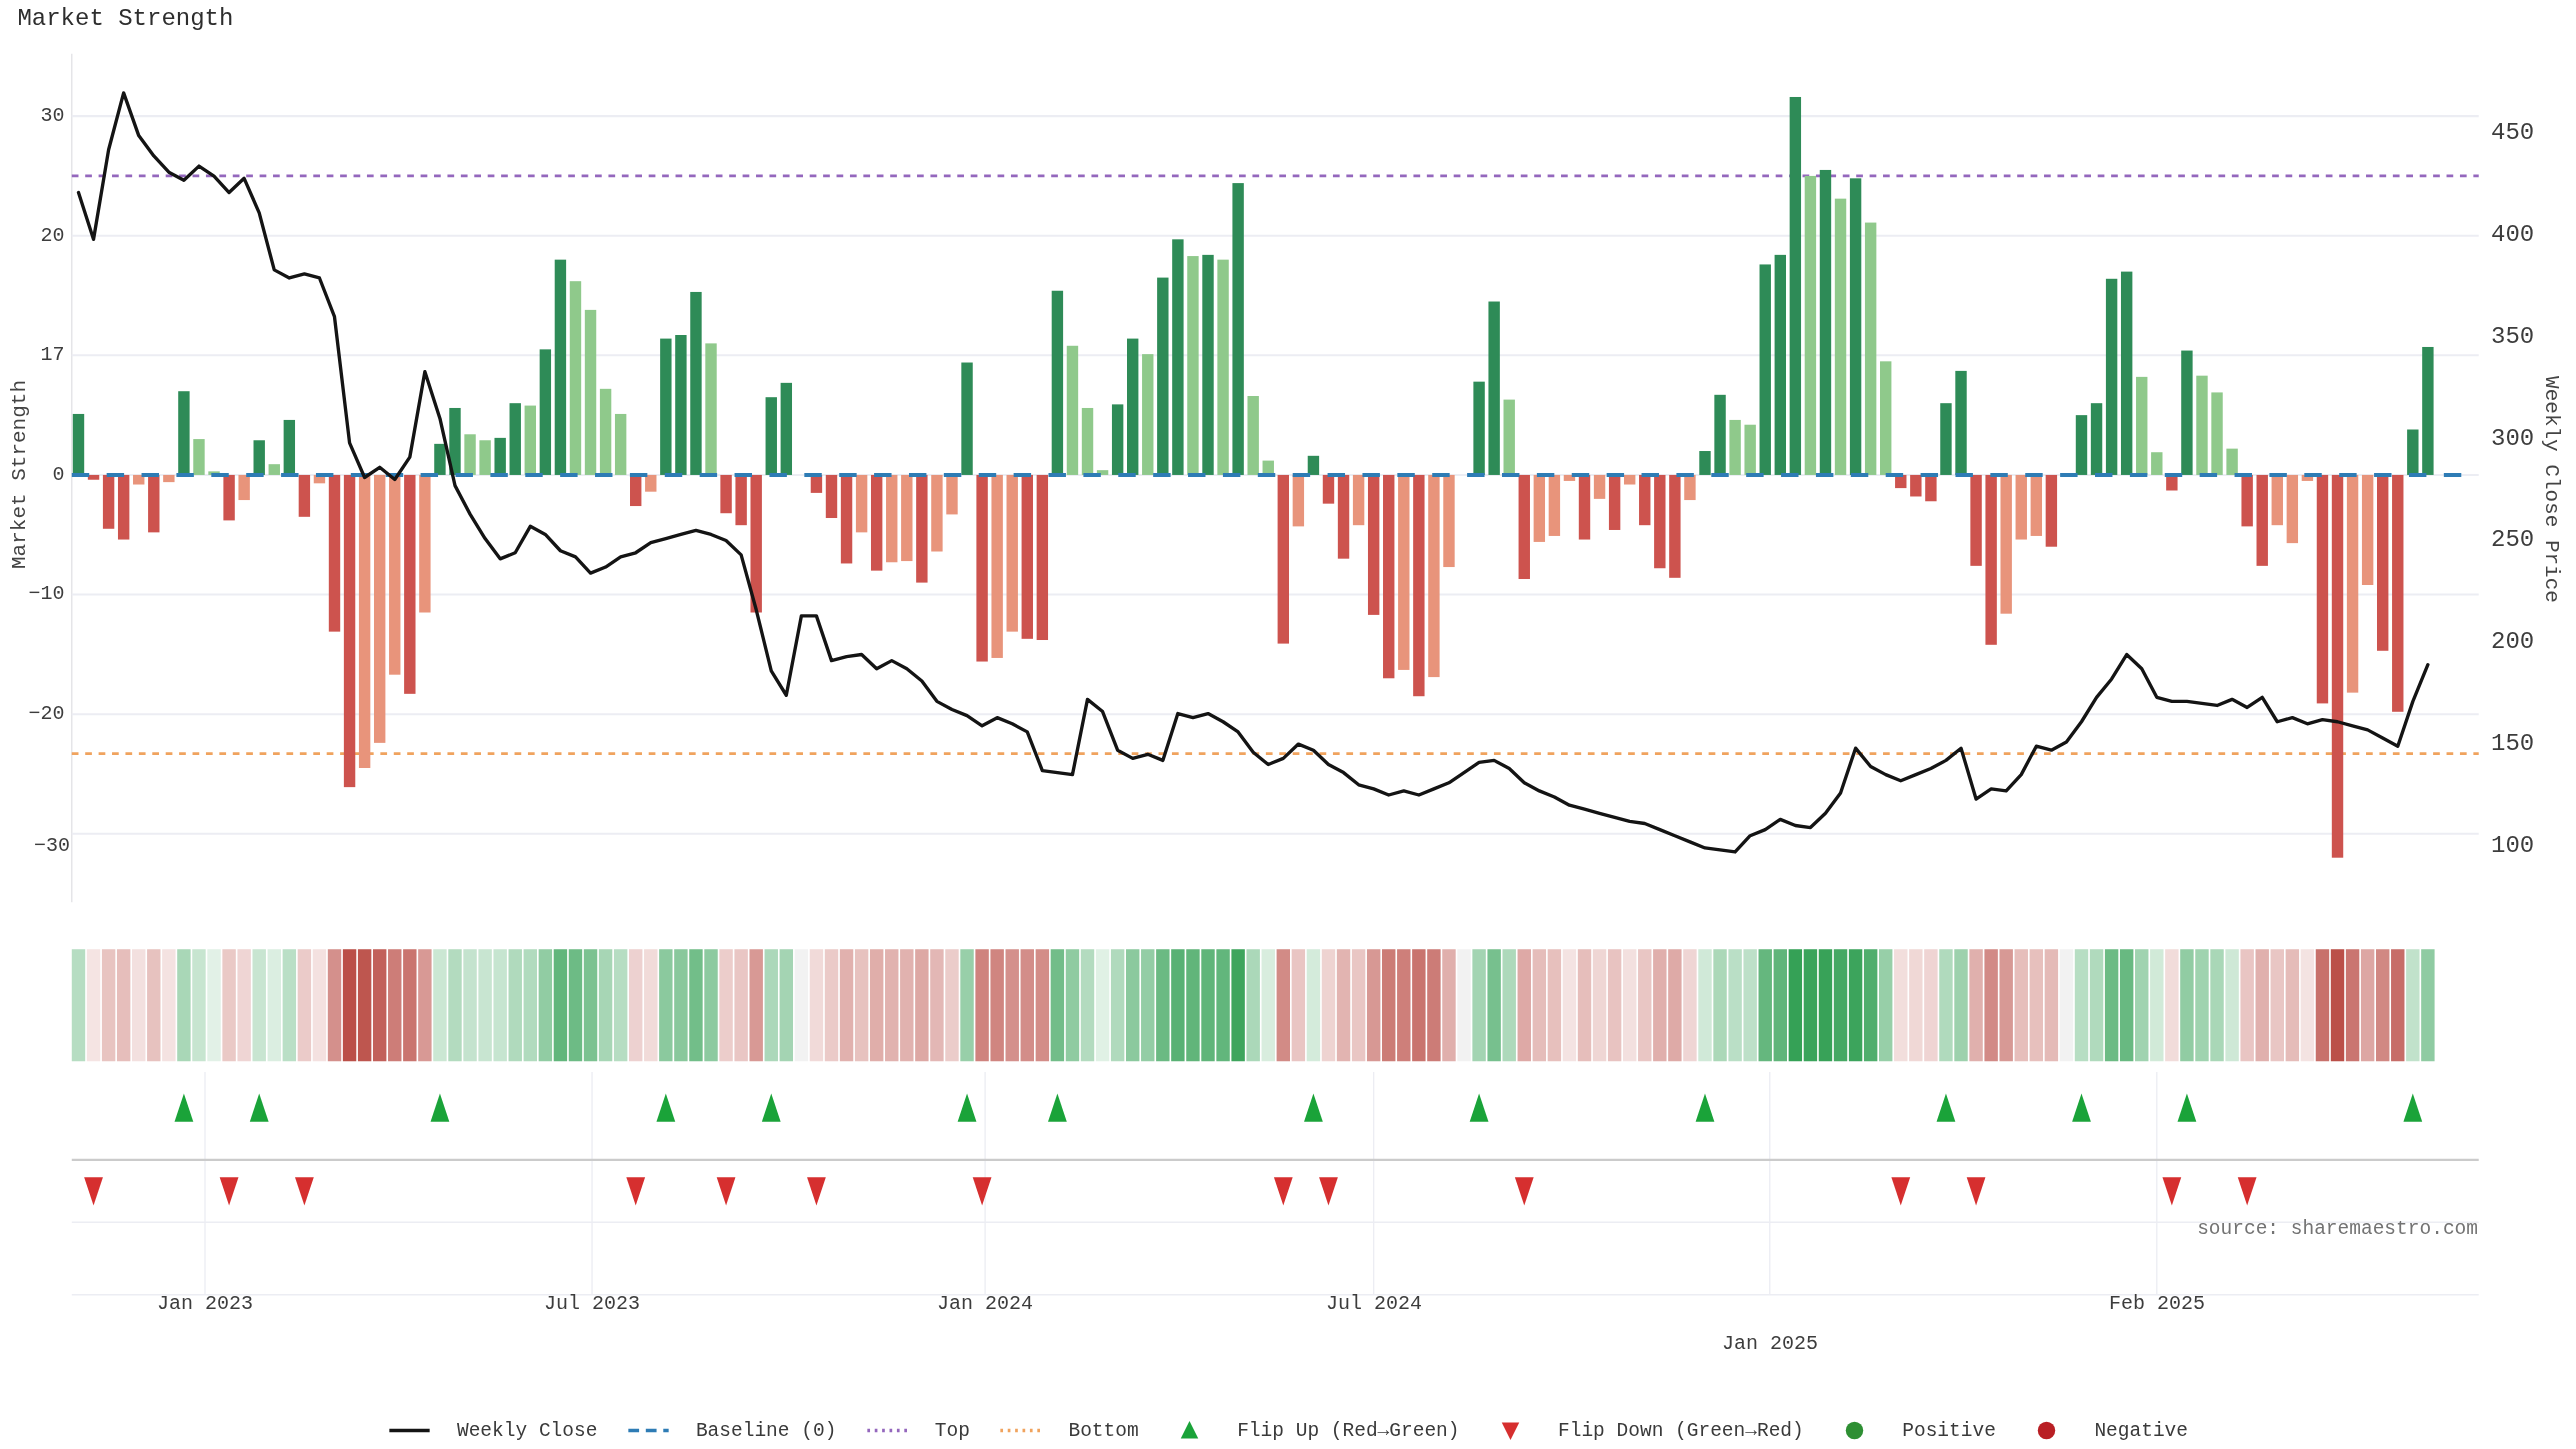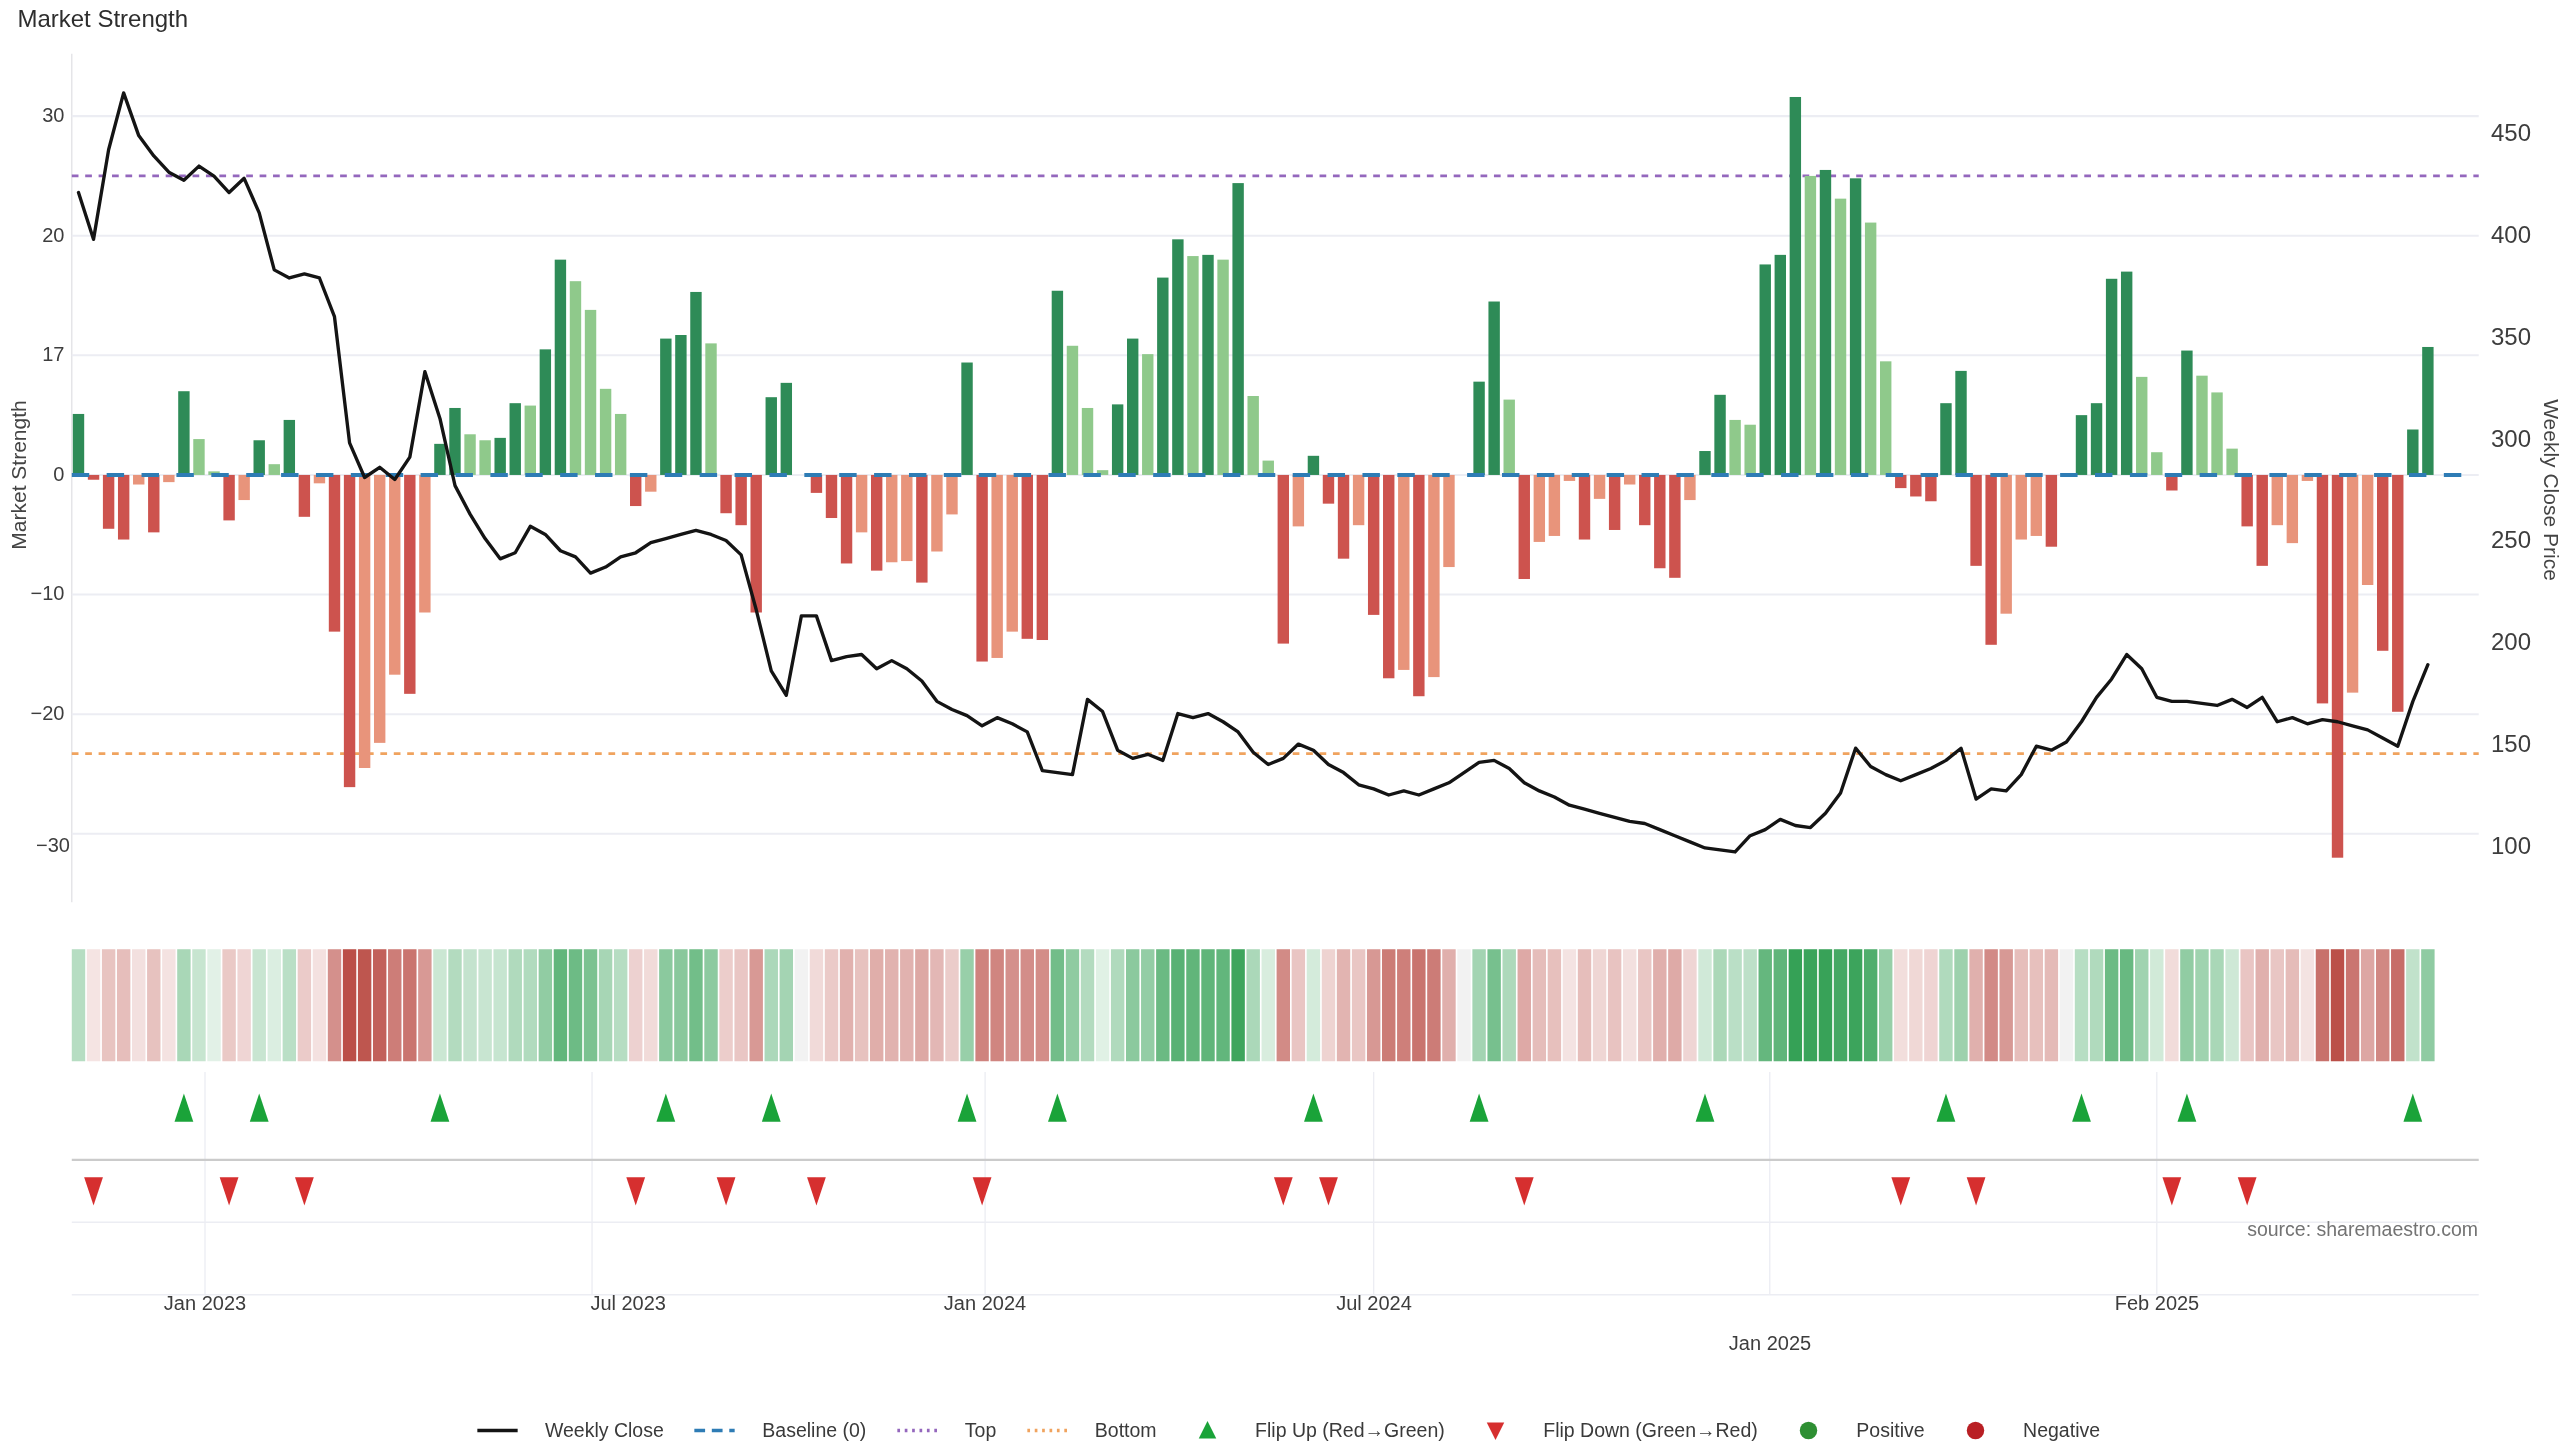--- a/index.html
+++ b/index.html
@@ -1,17 +1,17 @@
 <!DOCTYPE html>
 <html style="font-size:10.7px"><head>
 <meta charset="utf-8">
 <style>
   html,body{margin:0;padding:0;background:#ffffff;}
   #page{position:relative;width:2576px;height:1449px;background:#ffffff;overflow:hidden;
-        font-family:Liberation Sans, sans-serif;}
+        font-family:Liberation Mono, monospace;}
   .title{position:absolute;left:17.4px;top:5.4px;font-size:24px;color:#2e2e2e;}
   .axis-title-left{position:absolute;left:-169px;top:463px;width:376px;text-align:center;
         transform:rotate(-90deg);font-size:21px;color:#444;}
   .axis-title-right{position:absolute;left:2363px;top:478px;width:376px;text-align:center;
         transform:rotate(90deg);font-size:21px;color:#444;}
   .ytick-left{position:absolute;width:59px;text-align:right;font-size:20px;color:#3d3d3d;}
   .ytick-right{position:absolute;left:2491px;width:81px;text-align:left;font-size:24px;color:#3d3d3d;}
   .xtick{position:absolute;top:1292px;width:148px;margin-left:-74px;text-align:center;
         font-size:20px;color:#3d3d3d;}
   .source{position:absolute;left:2076px;top:1218px;width:402px;text-align:right;
@@ -408,21 +408,21 @@
       <div class="ytick-right" style="top: 221px;">400</div>
       <div class="ytick-right" style="top: 323px;">350</div>
       <div class="ytick-right" style="top: 425px;">300</div>
       <div class="ytick-right" style="top: 526px;">250</div>
       <div class="ytick-right" style="top: 628px;">200</div>
       <div class="ytick-right" style="top: 730px;">150</div>
       <div class="ytick-right" style="top: 832px;">100</div>
     </div>
   <div id="xticks">
       <div class="xtick" style="left: 205px;">Jan 2023</div>
-      <div class="xtick" style="left: 592px; text-align: right;">Jul 2023</div>
+      <div class="xtick" style="left: 592px;">Jul 2023</div>
       <div class="xtick" style="left: 985px;">Jan 2024</div>
       <div class="xtick" style="left: 1374px;">Jul 2024</div>
       <div class="xtick" style="left: 1770px; margin-top: 40px;">Jan 2025</div>
       <div class="xtick" style="left: 2157px;">Feb 2025</div>
     </div>
 
   <div class="source">source: sharemaestro.com</div>
 
   <div id="legend">
       <div class="legend-item">

